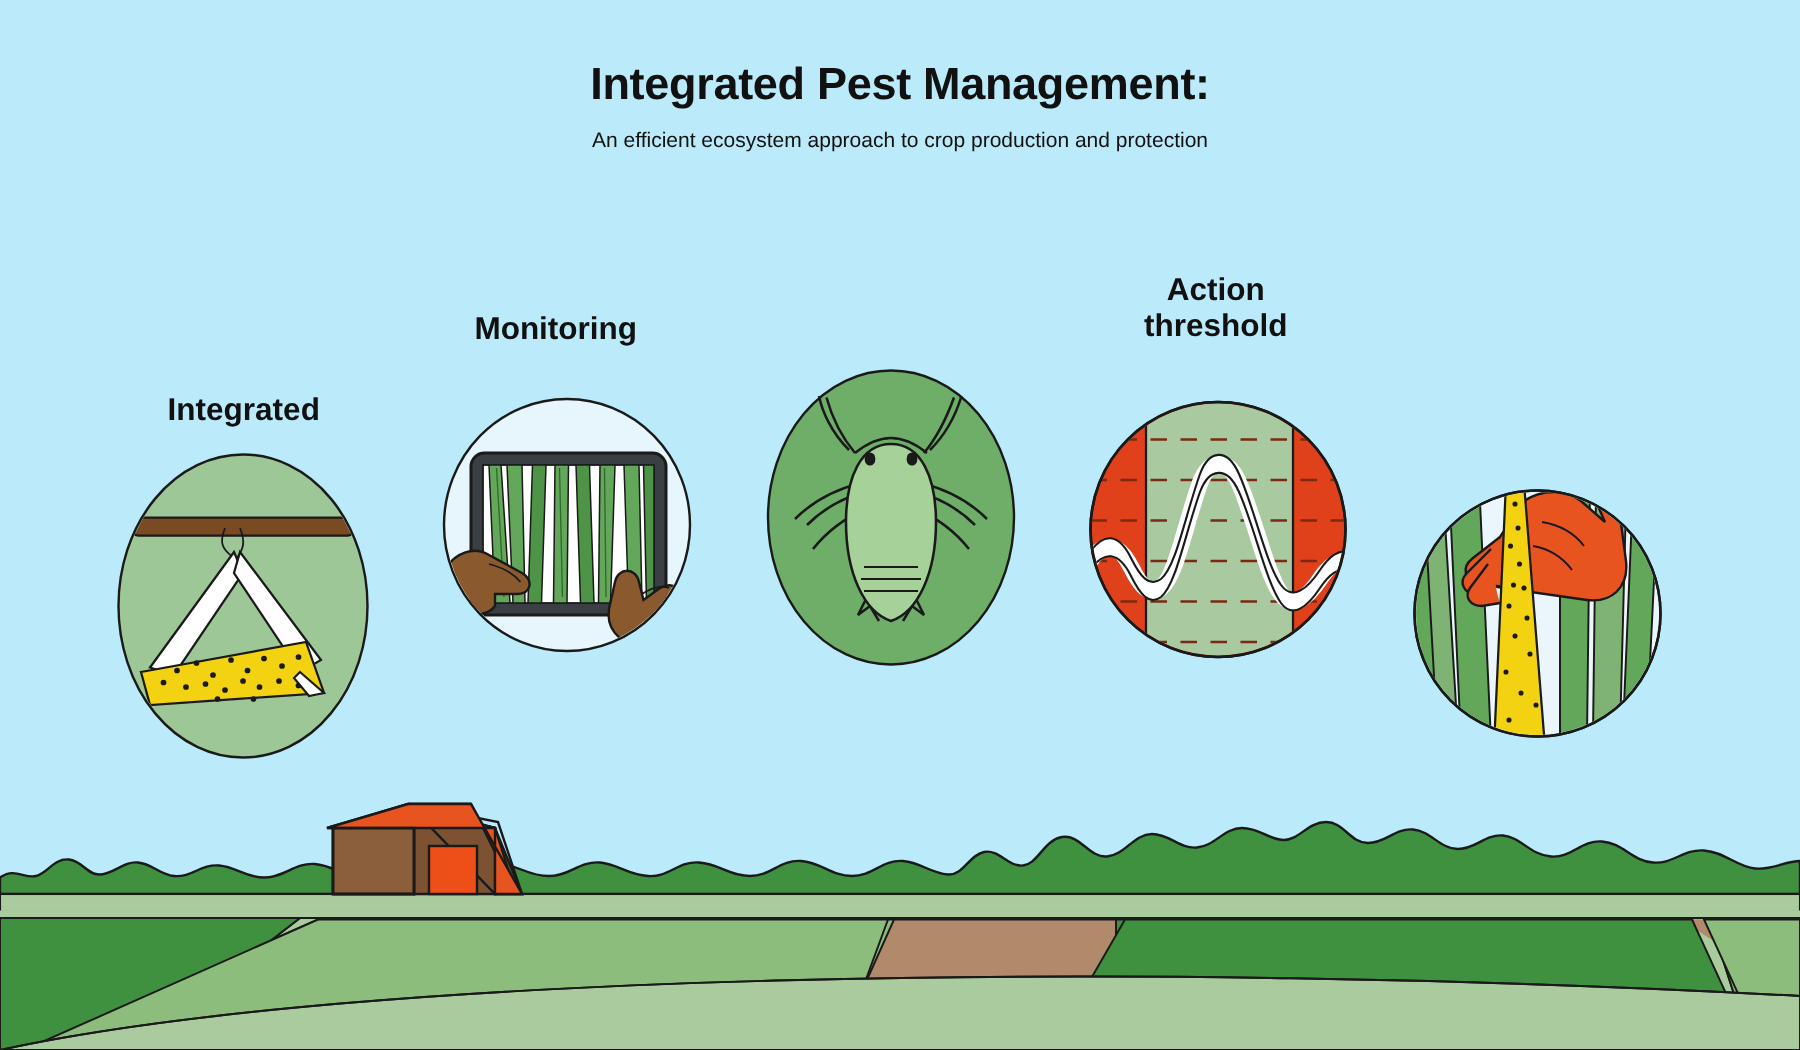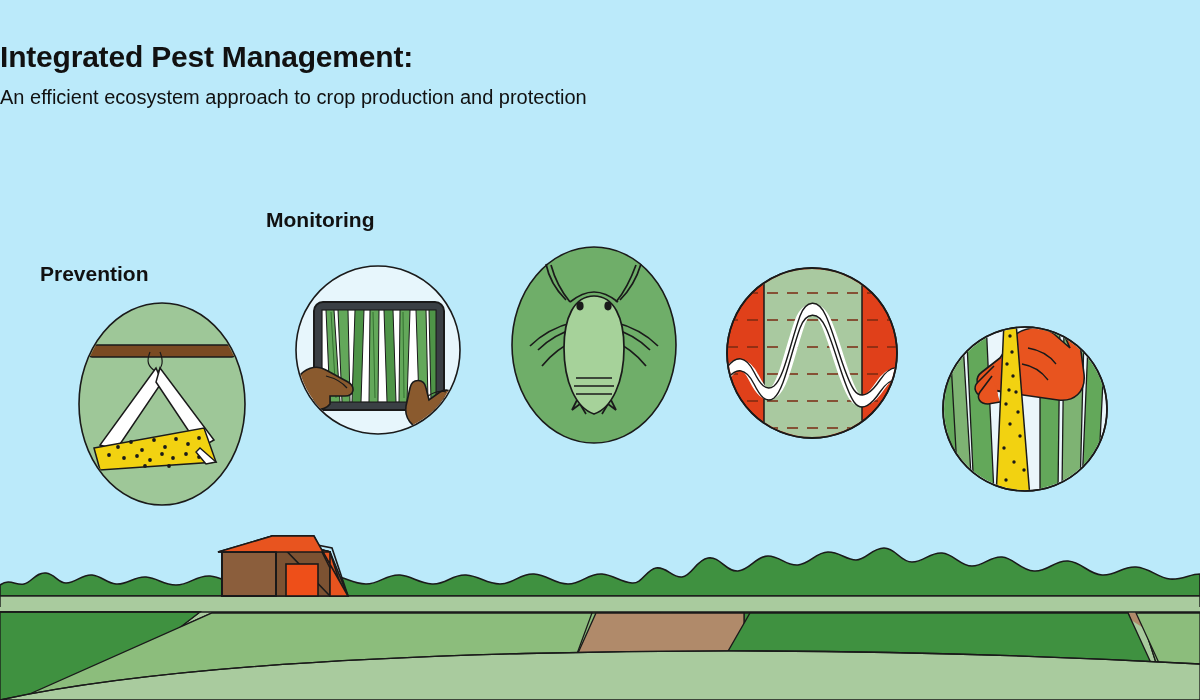--- a/index.html
+++ b/index.html
@@ -1,24 +1,24 @@
 <!DOCTYPE html>
 <html><head>
 <meta charset="utf-8">
 <style>
   html,body{margin:0;padding:0;background:#ffffff;}
   body{font-family:"Liberation Sans", sans-serif;}
   #stage{position:relative;width:1200px;height:700px;overflow:hidden;background:#bbeafa;}
   #stage svg.layer{position:absolute;left:0;top:0;width:1200px;height:700px;display:block;}
-  .txt{position:absolute;color:#111111;font-weight:bold;line-height:1.12;white-space:pre-line;}
+  .txt{position:absolute;color:#111111;font-weight:bold;text-align:center;line-height:1.12;white-space:pre-line;}
   #title{left:0;top:40px;width:1200px;font-size:30px;letter-spacing:-0.2px;}
-  #subtitle{left:0;top:86px;width:1200px;font-size:20px;font-weight:normal;}
+  #subtitle{left:0;top:86px;width:1200px;font-size:14px;font-weight:normal;}
   .steplabel{font-size:21px;}
   #lbl-prevention{left:40px;top:262px;width:245px;}
-  #lbl-monitoring{left:266px;top:208px;width:245px;}
+  #lbl-monitoring{left:248px;top:208px;width:245px;}
   #lbl-pest{left:470px;top:156px;width:245px;}
   #lbl-action{left:688px;top:182px;width:245px;}
   #lbl-direct{left:908px;top:240px;width:245px;}
 </style>
 </head>
 <body>
 
 <div id="stage">
 
   <svg class="layer" viewBox="0 0 1200 700">
@@ -274,15 +274,17 @@
           <clipPath id="clipDir">
             <circle cx="1025" cy="409" r="81"></circle>
           </clipPath>
         </defs>
     </g>
   </svg>
 
   <div class="txt" id="title">Integrated Pest Management:</div>
   <div class="txt" id="subtitle">An efficient ecosystem approach to crop production and protection</div>
 
-  <div class="txt steplabel" id="lbl-prevention">Prevention</div>
+  <div class="txt steplabel" id="lbl-prevention">Integrated</div>
   <div class="txt steplabel" id="lbl-monitoring">Monitoring</div>
+  <div class="txt steplabel" id="lbl-action">Action
+threshold</div>
 </div>
 
 </body></html>

